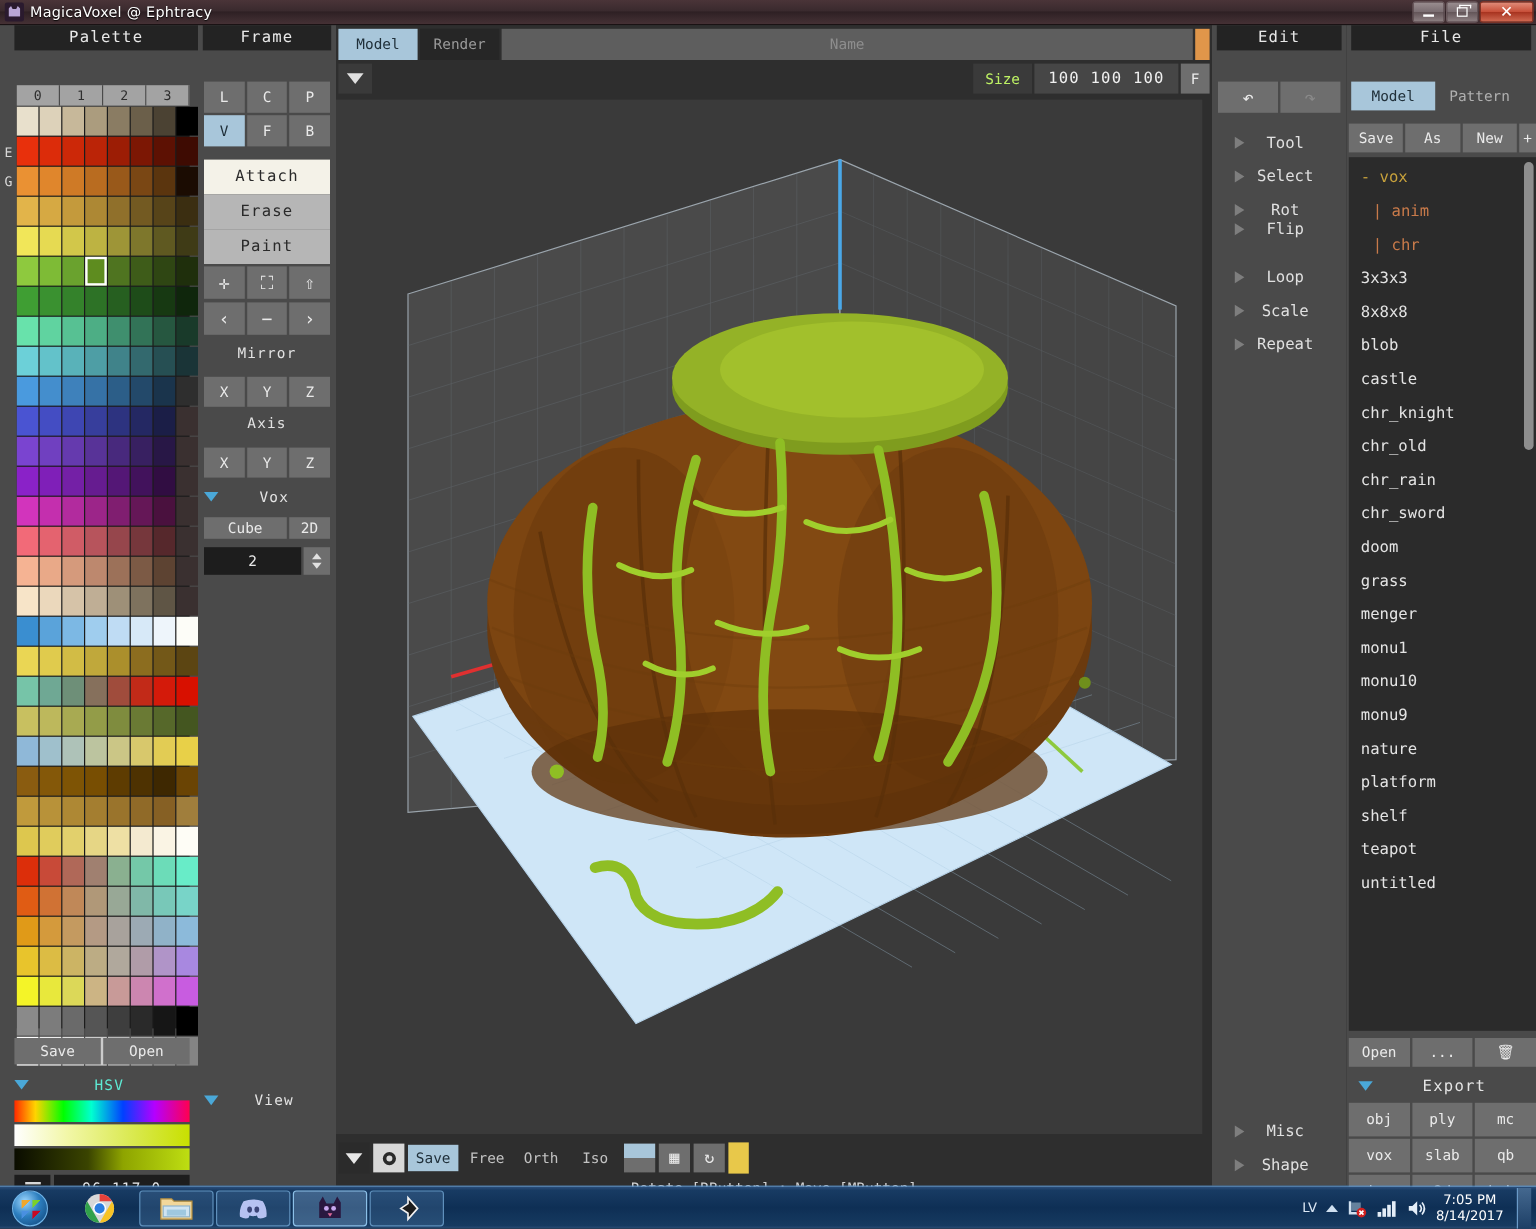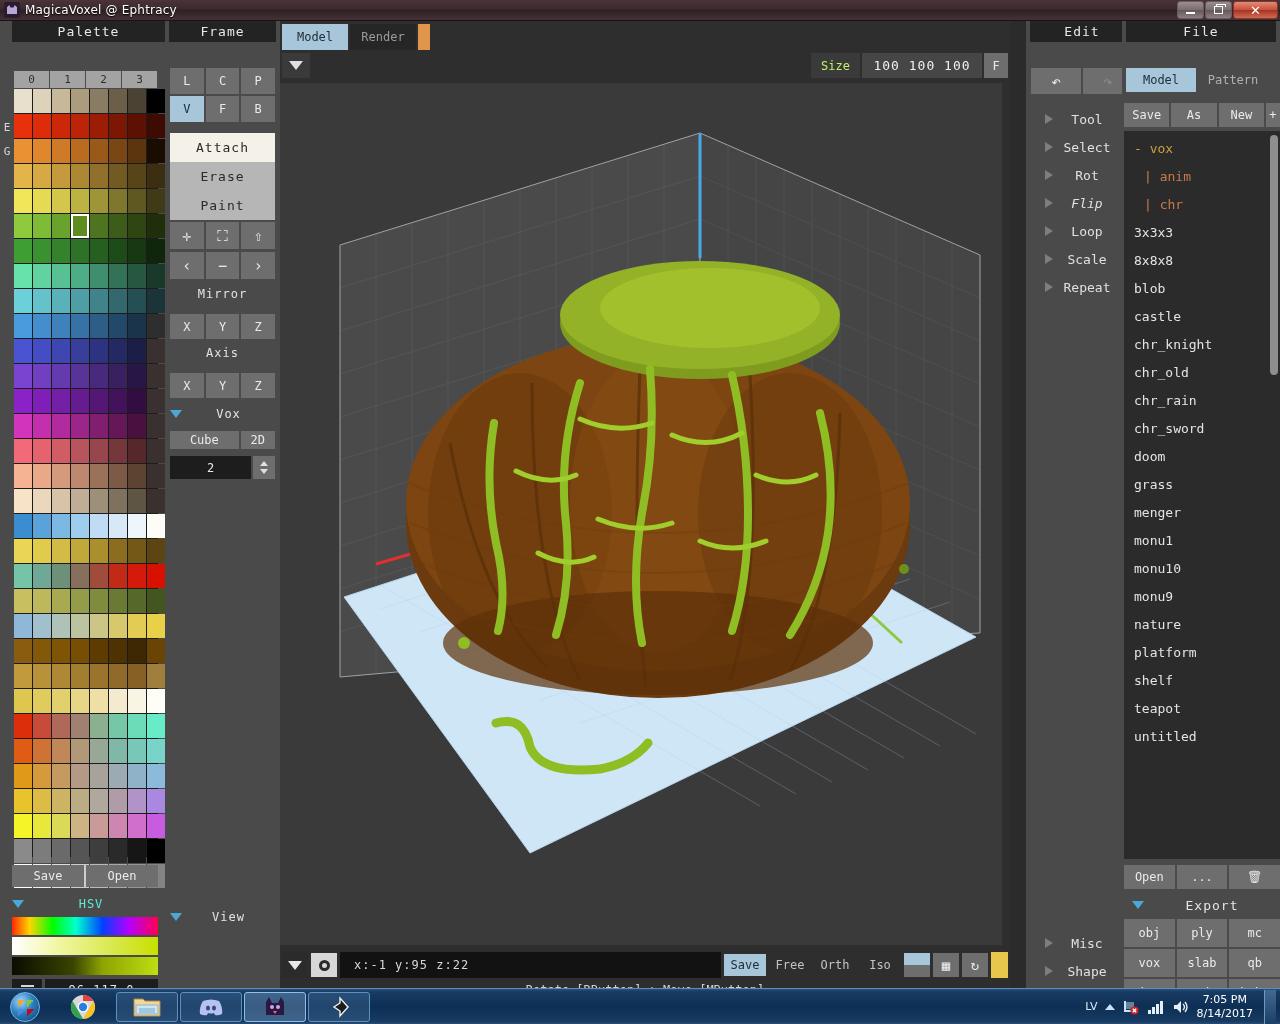--- a/index.html
+++ b/index.html
@@ -151,21 +151,21 @@
   #botrow .cam { width: 26px; height: 24px; background: #d8d8d8; display:flex;align-items:center;justify-content:center;}
   #botrow .cam b { width: 11px; height: 11px; border-radius: 50%; border: 3px solid #2a2a2a; }
   #botrow .coord { flex: 1; background: #121212; color: #d8d8d8; font-size: 12px; display:flex; align-items:center; padding-left: 14px; height: 26px; letter-spacing:1px;}
   #botrow .pv { width: 42px; height: 22px; font-size: 12px; }
   #botrow .sq { width: 26px; height: 24px; background: linear-gradient(180deg,#a8c6da 50%,#6e6e6e 50%); }
   #botrow .ic { width: 26px; height: 24px; background: #6e6e6e; display:flex;align-items:center;justify-content:center; color:#e8e8e8; font-size:14px;}
   #botrow .yellow { width: 17px; height: 26px; background: #e8c84a; }
   #hintbar { position: absolute; left: 0; top: 962px; width: 730px; text-align: center; color: #d2d2d2; font-size: 12px; }
 
   
-  #editcol { position: absolute; left: 1010px; top: 21px; width: 112px; height: 967px; background: #4a4a4a; margin-left: 16px; }
+  #editcol { position: absolute; left: 1010px; top: 21px; width: 112px; height: 967px; background: #4a4a4a; }
   #editTitle { position: absolute; left: 4px; top: 0; width: 104px; }
   #undoRedo { position: absolute; left: 5px; top: 47px; width: 102px; height: 26px; display: flex; gap: 2px; }
   #undoRedo .btn { flex: 1; font-size: 16px; }
   #undoRedo .btn.off { color: #8a8a8a; }
   .acc-item { position: absolute; left: 5px; width: 102px; height: 28px; display: flex; align-items: center; }
   .acc-item .tri-right { margin-left: 14px; }
   .acc-item .lbl { flex: 1; text-align: center; color: #e0e0e0; font-size: 13px; padding-right: 12px;}
 
   
   #filecol { position: absolute; left: 1122px; top: 21px; width: 158px; height: 967px; background: #4a4a4a; }
@@ -592,20 +592,21 @@
   <div id="viewHead">
     <div class="tri-down"></div>
     <div class="lbl">View</div>
   </div>
 </div>
 
 <div id="center">
   <div id="tabrow">
     <div class="btn sel tab">Model</div>
     <div class="btn dark tab" style="color:#9a9a9a">Render</div>
+    <div id="nameField">Name</div>
     <div id="orangeBar"></div>
   </div>
   <div id="sizerow">
     <div class="arrowbtn">
         <i></i>
       </div>
     <div class="spacer"></div>
     <div class="slabel">Size</div>
     <div class="sval">100 100 100</div>
     <div class="btn fbtn">F</div>
@@ -736,21 +737,20 @@
     </svg>
   </div>
 
   <div id="botrow">
     <div class="ab">
         <i></i>
       </div>
     <div class="cam">
         <b></b>
       </div>
-    <div class="coord">x:-1  y:95  z:22</div>
     <div class="btn sel pv">Save</div>
     <div class="btn dark pv" style="background:transparent;color:#c2c2c2">Free</div>
     <div class="btn dark pv" style="background:transparent;color:#c2c2c2">Orth</div>
     <div class="btn dark pv" style="background:transparent;color:#c2c2c2">Iso</div>
     <div class="sq"></div>
     <div class="ic">▦</div>
     <div class="ic">↻</div>
     <div class="yellow"></div>
   </div>
   <div id="hintbar">Rotate [RButton] : Move [MButton]</div>
@@ -768,21 +768,21 @@
         <span class="lbl">Tool</span>
       </div>
       <div class="acc-item" style="top: 112px;">
         <span class="tri-right"></span>
         <span class="lbl">Select</span>
       </div>
       <div class="acc-item" style="top: 140px;">
         <span class="tri-right"></span>
         <span class="lbl">Rot</span>
       </div>
-      <div class="acc-item" style="top: 168px; font-style: italic;">
+      <div class="acc-item" style="top: 156px;">
         <span class="tri-right"></span>
         <span class="lbl">Flip</span>
       </div>
       <div class="acc-item" style="top: 196px;">
         <span class="tri-right"></span>
         <span class="lbl">Loop</span>
       </div>
       <div class="acc-item" style="top: 224px;">
         <span class="tri-right"></span>
         <span class="lbl">Scale</span>

